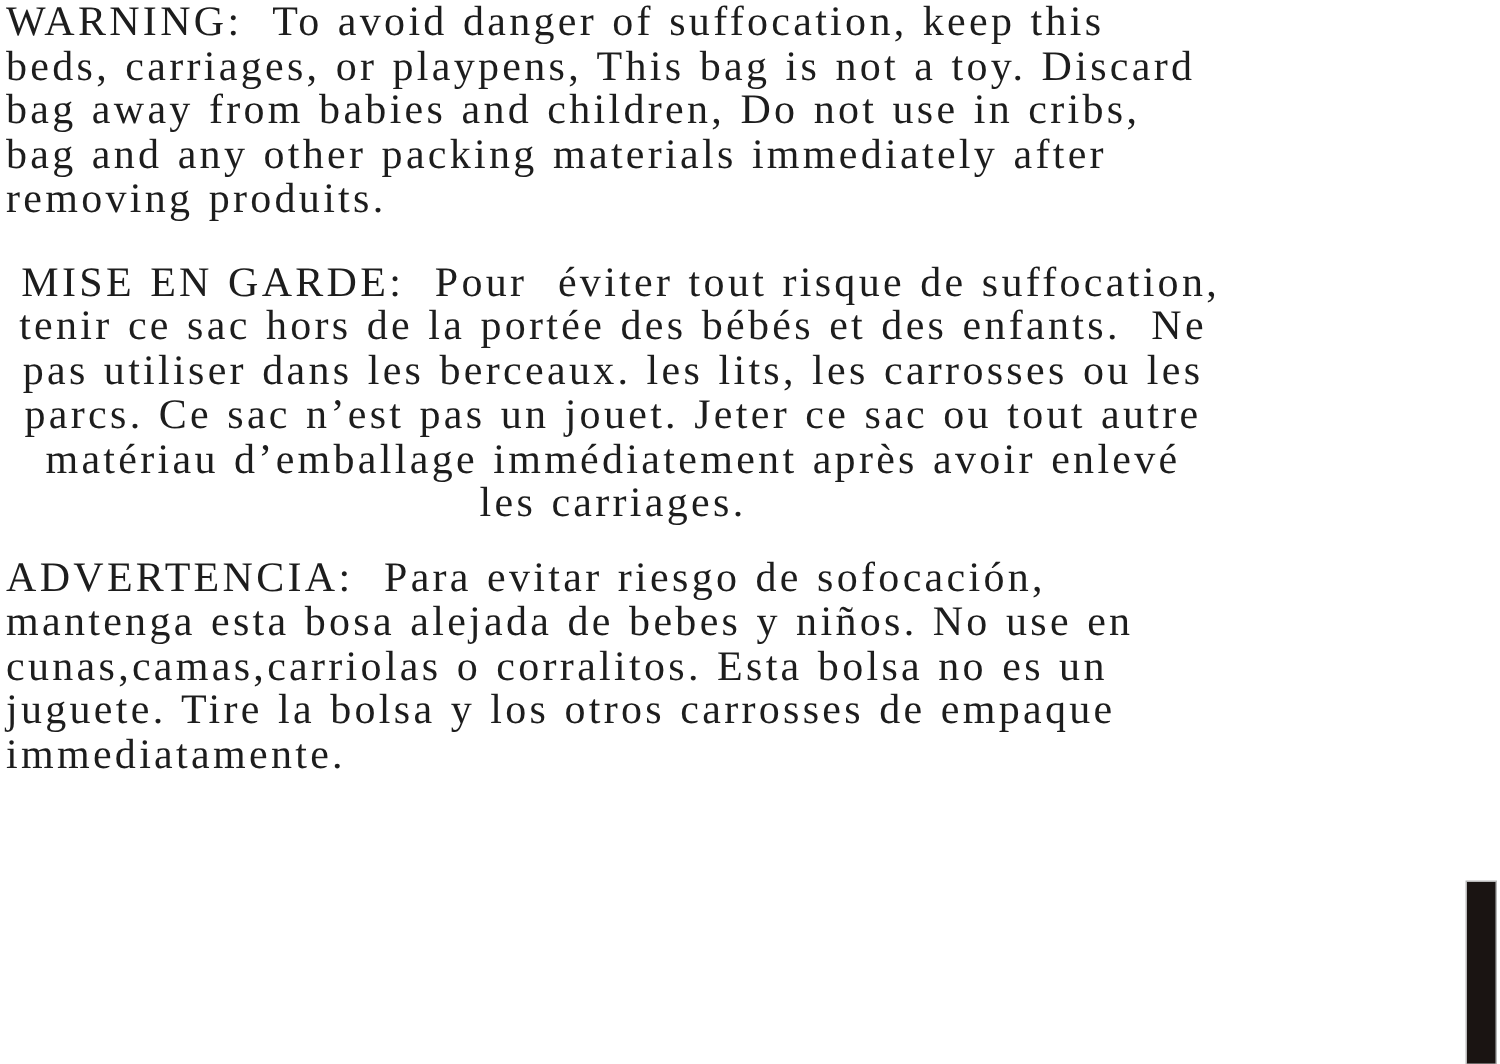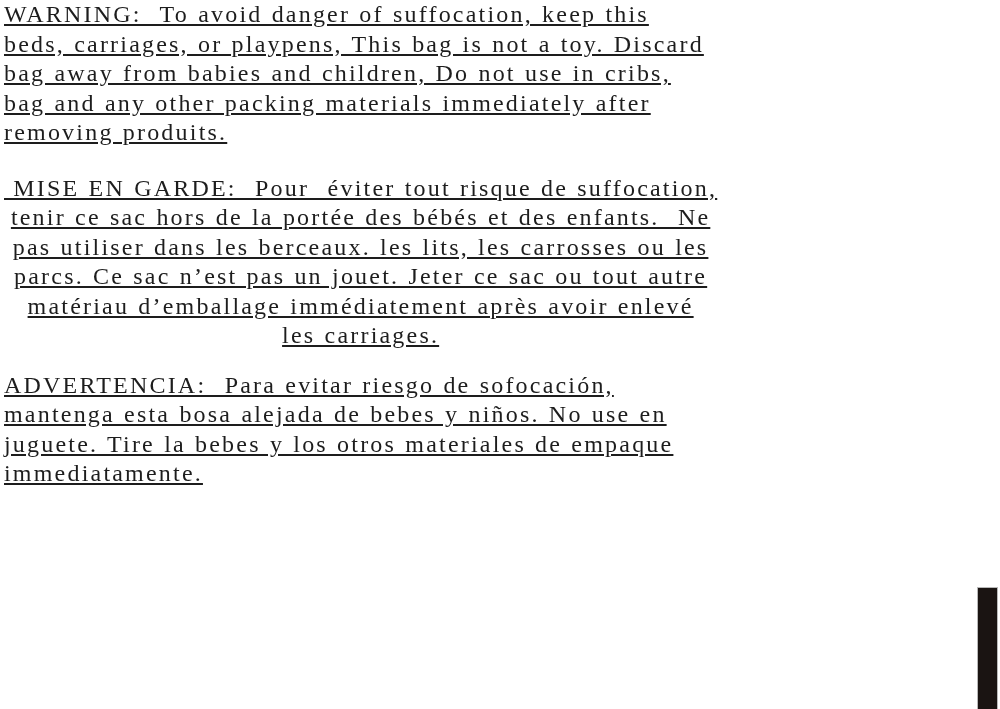--- a/index.html
+++ b/index.html
@@ -12,26 +12,25 @@
     background: #ffffff;
     overflow: hidden;
     position: relative;
     font-family: "Liberation Serif", "DejaVu Serif", serif;
     color: #1d1d1d;
   }
   .label-text {
     position: absolute;
     top: 0;
     left: 4px;
-    font-size: 24px;
+    font-size: 28px;
     line-height: 29.5px;
     letter-spacing: 2.2px;
     word-spacing: 1px;
     font-weight: 400;
-    text-decoration: underline;
   }
   .paragraph {
     margin: 0;
   }
   .paragraph.fr {
     margin-top: 26px;
     text-align: center;
   }
   .paragraph.es {
     margin-top: 20px;
@@ -67,19 +66,20 @@
     <div class="line">tenir ce sac hors de la portée des bébés et des enfants.  Ne</div>
     <div class="line">pas utiliser dans les berceaux. les lits, les carrosses ou les</div>
     <div class="line">parcs. Ce sac n’est pas un jouet. Jeter ce sac ou tout autre</div>
     <div class="line">matériau d’emballage immédiatement après avoir enlevé</div>
     <div class="line">les carriages.</div>
   </div>
 
   <div class="paragraph es">
     <div class="line">ADVERTENCIA:  Para evitar riesgo de sofocación,</div>
     <div class="line">mantenga esta bosa alejada de bebes y niños. No use en</div>
-    <div class="line">juguete. Tire la bebes y los otros materiales de empaque</div>
+    <div class="line">cunas,camas,carriolas o corralitos. Esta bolsa no es un</div>
+    <div class="line">juguete. Tire la bolsa y los otros carrosses de empaque</div>
     <div class="line">immediatamente.</div>
   </div>
 
 </div>
 
 <div class="black-bar"></div>
 
 </body></html>

